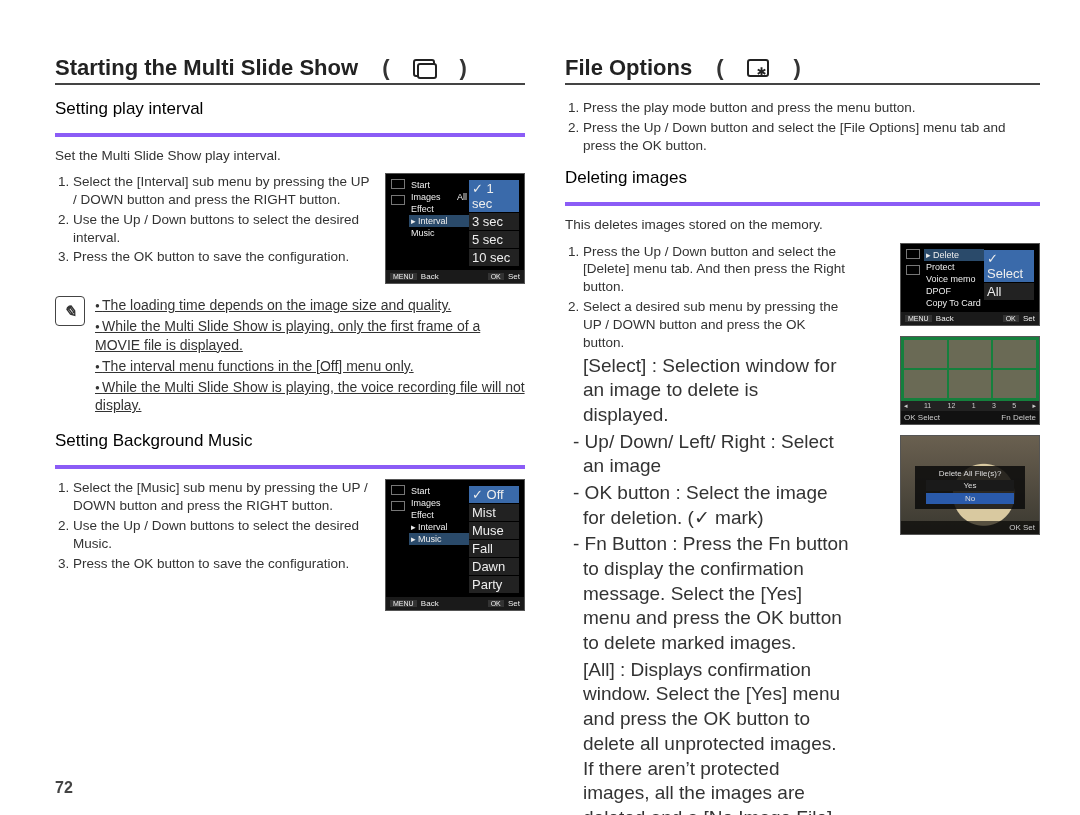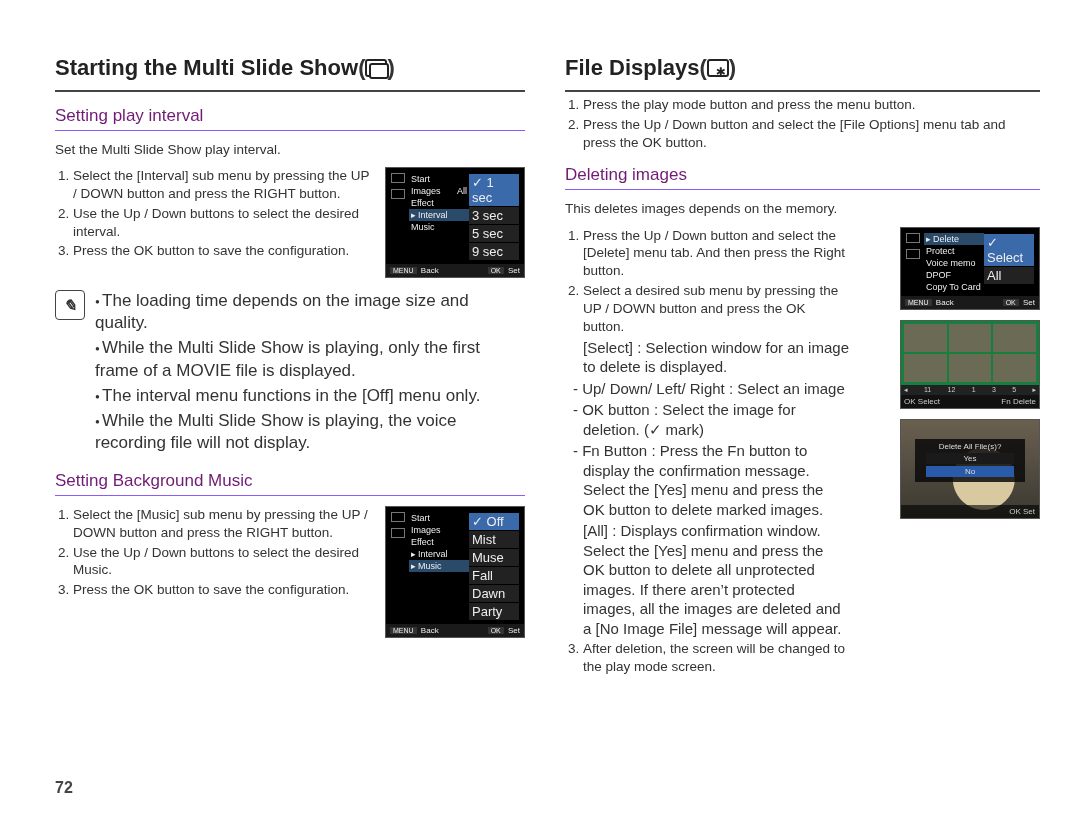--- a/index.html
+++ b/index.html
@@ -14,56 +14,56 @@
     gap: 40px;
     position: relative;
   }
   .col { flex: 1; }
   .col-left { flex: 0 0 470px; }
   .col-right { flex: 1; }
 
   .h1-row {
     display: flex;
     align-items: center;
-    gap: 0;
+    gap: 24px;
     border-bottom: 2px solid #444;
-    padding-bottom: 9px;
-    margin-bottom: 4px;
+    padding-bottom: 2px;
+    margin-bottom: 14px;
   }
   .h1 { font-size: 22px; font-weight: bold; color: #222; }
   .h1-icon {
     width: 22px; height: 18px;
     border: 2px solid #222; border-radius: 3px;
     position: relative;
     display: inline-block;
   }
   .h1-icon.stack::after {
     content:""; position:absolute; left:2px; top:2px; right:-4px; bottom:-4px;
     border:2px solid #222; border-radius:3px; background:#fff;
   }
   .h1-icon.gear::after {
     content:"✱"; position:absolute; right:1px; bottom:-4px; font-size:12px; color:#222;
   }
   .paren { font-size: 22px; font-weight:bold; }
 
   .h2 {
     font-size: 17px;
-    color: #701a75;
-    border-bottom: 1px solid #8b5cf6;
-    padding-bottom: 4px;
+    color: #000000;
+    border-bottom: 4px solid #8b5cf6;
+    padding-bottom: 14px;
     margin: 14px 0 10px 0;
   }
   .intro { font-size: 13.5px; margin-bottom: 8px; line-height: 1.35; }
   .bold { font-weight: bold; }
 
   .row { display: flex; gap: 10px; align-items: flex-start; }
   ol { list-style: decimal; padding-left: 18px; }
   ol.inside { padding-left: 18px; }
   li { font-size: 13.5px; line-height: 1.32; margin-bottom: 2px; }
-  .sub { font-size: 15px; line-height:1.3; margin-left:18px; margin-bottom:2px; }
+  .sub { font-size: 19px; line-height:1.3; margin-left:18px; margin-bottom:2px; }
   .sub.dash::before { content:"- "; margin-left:-10px; }
 
   
   .thumb {
     width: 140px; background:#000; color:#eee; font-size:9px;
     border:1px solid #555; flex-shrink:0;
     padding:5px 5px 2px 5px;
   }
   .thumb .menu-row { display:flex; justify-content:space-between; padding:1px 2px;align-items:flex-end; }
   .thumb .menu-row.sel { background:#2a4a6a; }
@@ -76,30 +76,30 @@
   .thumb-grid { width:140px; background:#15803d; border:1px solid #555; font-size:8px; color:#ccc;}
   .tgrid { display:grid; grid-template-columns:repeat(3,1fr); gap:2px; padding:3px;}
   .tcell { background:#6a6a55; height:28px; }
   .tstrip { display:flex; justify-content:space-between; background:#222; padding:1px 3px; font-size:7px;}
   .tfoot { display:flex; justify-content:space-between; background:#111; padding:2px 3px;}
 
   .thumb-photo { width:140px; background:#333; border:1px solid #555; position:relative; height:100px; }
   .thumb-photo .cake { position:absolute; inset:0; background:
     radial-gradient(circle at 60% 60%, #d9c9a0 0 30%, transparent 31%),
     linear-gradient(#6a6050,#3a3830); }
-  .dialog { position:absolute; left:14px; right:14px; top:19px; background:rgba(10,10,10,.85); padding:3px; font-size:8px; text-align:center; color:#ddd;}
+  .dialog { position:absolute; left:14px; right:14px; top:30px; background:rgba(10,10,10,.85); padding:3px; font-size:8px; text-align:center; color:#ddd;}
   .dialog .dopt { background:#1a1a1a; margin:2px 8px; font-size:8px; padding:1px 0;}
   .dialog .dopt.sel { background:#2a5aaa; }
   .pfoot { position:absolute; left:0; right:0; bottom:0; display:flex; justify-content:flex-end; background:rgba(0,0,0,.6); padding:2px 4px; font-size:8px; color:#ccc;}
 
   
   .note { display:flex; gap:10px; margin-top:12px; }
   .note-icon { width:30px; height:30px; border:1.5px solid #444; border-radius:4px; display:flex; align-items:center; justify-content:center; flex-shrink:0; font-style:italic; font-weight:bold;}
   .note ul { list-style: none; padding:0; }
-  .note li { font-size:17px; line-height:1.3; margin-bottom:3px; }
+  .note li { font-size:14px; line-height:1.3; margin-bottom:3px;text-decoration:underline; }
   .note li::before { content:"● "; font-size:8px; vertical-align:2px; }
 
   .pagenum { position:absolute; left:55px; bottom:18px; font-size:16px; font-weight:bold; color:#444; }
 
   .side-icons { display:flex; flex-direction:column; gap:6px; margin-right:4px;}
   .si { width:14px; height:10px; border:1px solid #777; font-size:7px;}
   .check { font-family: sans-serif; }
 </style>
 </head>
 <body>
@@ -145,21 +145,21 @@
             </div>
           <div class="menu-row">
               <span>Music</span>
               <span></span>
             </div>
         </div>
         <div>
           <div class="opt sel">1 sec</div>
           <div class="opt">3 sec</div>
           <div class="opt">5 sec</div>
-          <div class="opt">9 sec</div>
+          <div class="opt">10 sec</div>
         </div>
       </div>
       <div class="thumb-foot">
         <span><span class="btn">MENU</span> <span>Back</span></span>
         <span><span class="btn">OK</span> <span>Set</span></span>
       </div>
     </div>
   </div>
 
   <div class="note">
@@ -215,33 +215,33 @@
       <div class="thumb-foot">
         <span><span class="btn">MENU</span> <span>Back</span></span>
         <span><span class="btn">OK</span> <span>Set</span></span>
       </div>
     </div>
   </div>
 </div>
 
 <div class="col col-right">
   <div class="h1-row">
-    <span class="h1">File Displays</span>
+    <span class="h1">File Options</span>
     <span class="paren">(</span>
     <span class="h1-icon gear"></span>
     <span class="paren">)</span>
   </div>
 
   <ol>
     <li>Press the play mode button and press the menu button.</li>
     <li>Press the Up / Down button and select the [File Options] menu tab and press the OK button.</li>
   </ol>
 
   <div class="h2">Deleting images</div>
-  <div class="intro">This deletes images depends on the memory.</div>
+  <div class="intro">This deletes images stored on the memory.</div>
 
   <div class="row">
     <div style="flex:1">
       <ol class="inside">
         <li>Press the Up / Down button and select the [Delete] menu tab. And then press the Right button.</li>
         <li>Select a desired sub menu by pressing the UP / DOWN button and press the OK button.</li>
       </ol>
       <div class="sub"><span>[Select] :</span> <span>Selection window for an image to delete is displayed.</span></div>
       <div class="sub dash">Up/ Down/ Left/ Right : Select an image</div>
       <div class="sub dash"><span>OK button : Select the image for deletion. (</span><span class="check">✓</span><span> mark)</span></div>

